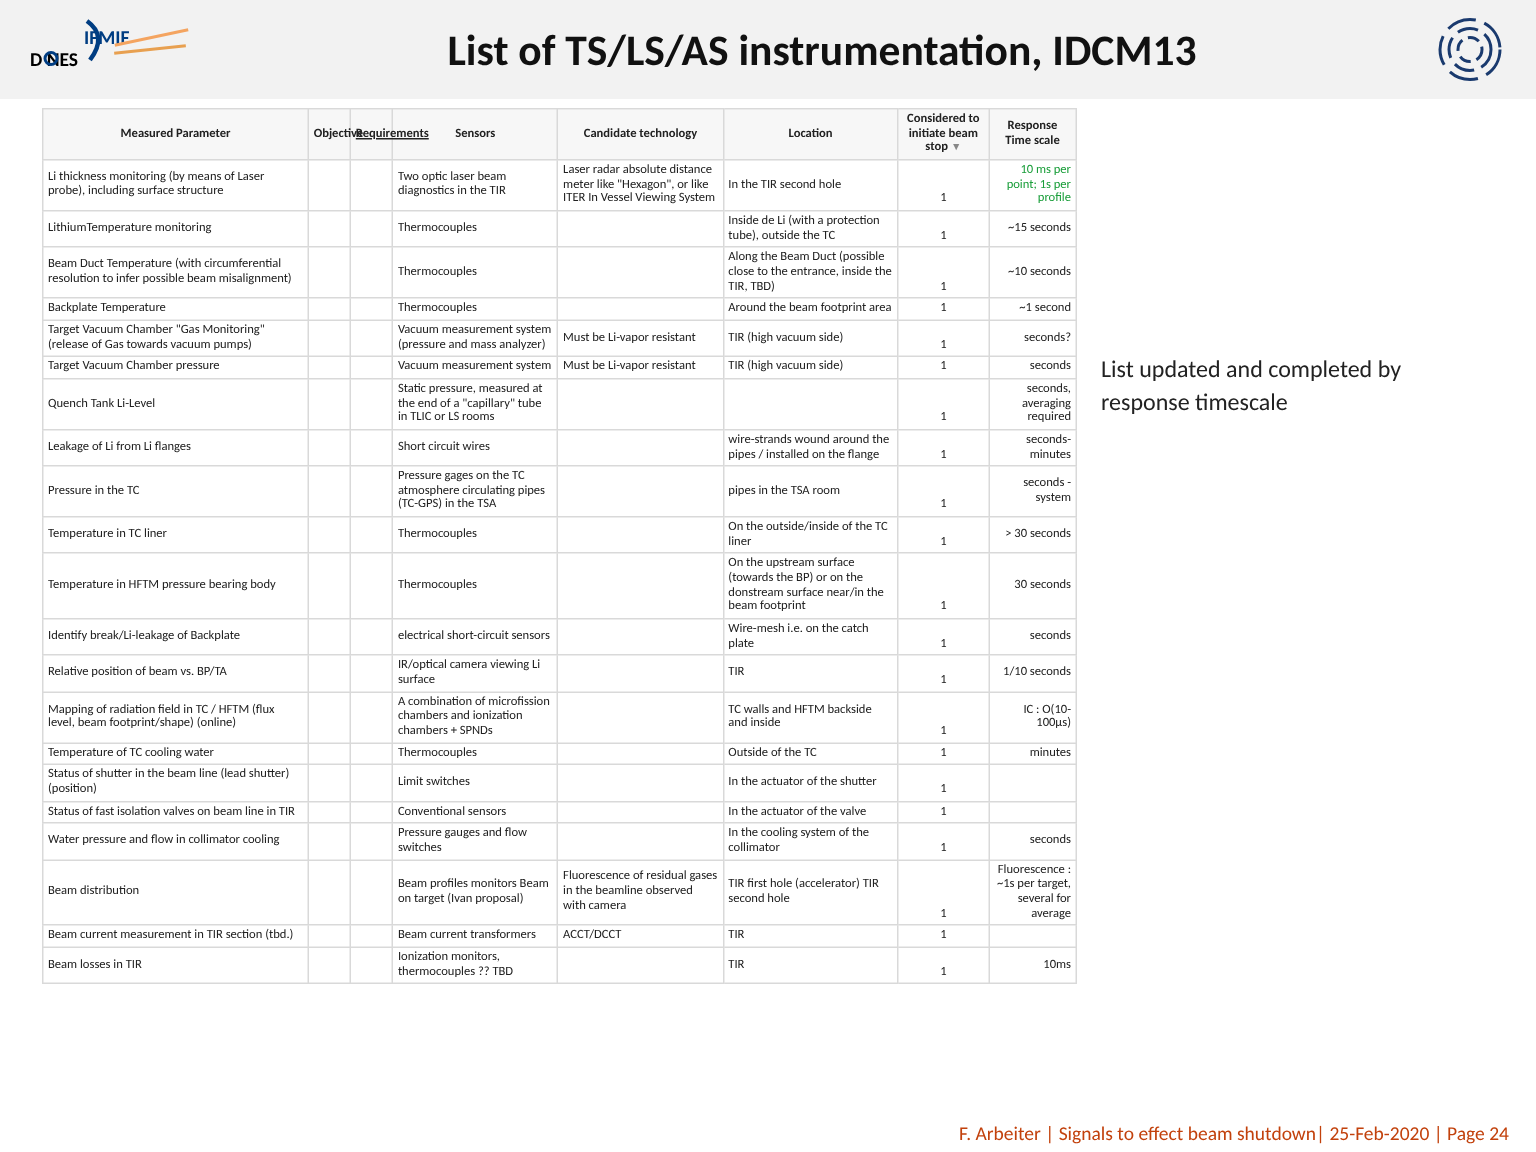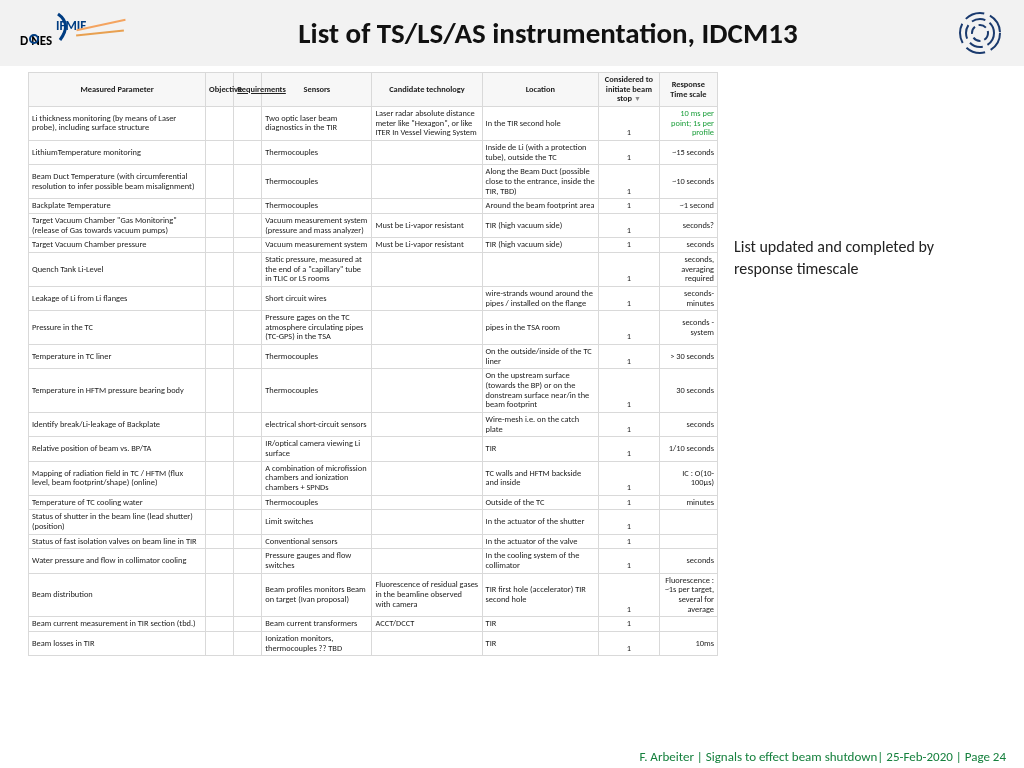--- a/index.html
+++ b/index.html
@@ -23,21 +23,21 @@
   th.c4 { width: 102px; }
   th.c5 { width: 102px; }
   th.c6 { width: 108px; }
   th.c7 { width: 56px; text-align: center; }
   th.c8 { width: 54px; }
   td.num { text-align: center; vertical-align: bottom; padding-bottom: 2px; }
   td.resp { text-align: right; }
   .green { color: #1a9e3a; text-align: right; }
   .sort-icon { font-size: 7px; color: #888; margin-left: 2px; }
   .side-note { padding: 170px 18px 0 8px; font-size: 16px; color: #222; line-height: 1.35; width: 260px; }
-  .footer { position: absolute; bottom: 4px; right: 18px; font-size: 13px; color: #15803d; margin-top: 27px; }
+  .footer { position: absolute; bottom: 4px; right: 18px; font-size: 13px; color: #c2410c; margin-top: 27px; }
 </style>
 </head>
 <body>
 
 <div class="header">
   <div class="logo-left-box">
     <div class="ifmif" style="color:#003d82;font-weight:bold;font-size:13px;margin-left:36px;">IFMIF</div>
     <svg class="arc-svg" width="22" height="30">
         <path d="M 4 2 Q 18 12 6 28" stroke="#003d82" stroke-width="3" fill="none"></path>
       </svg>

